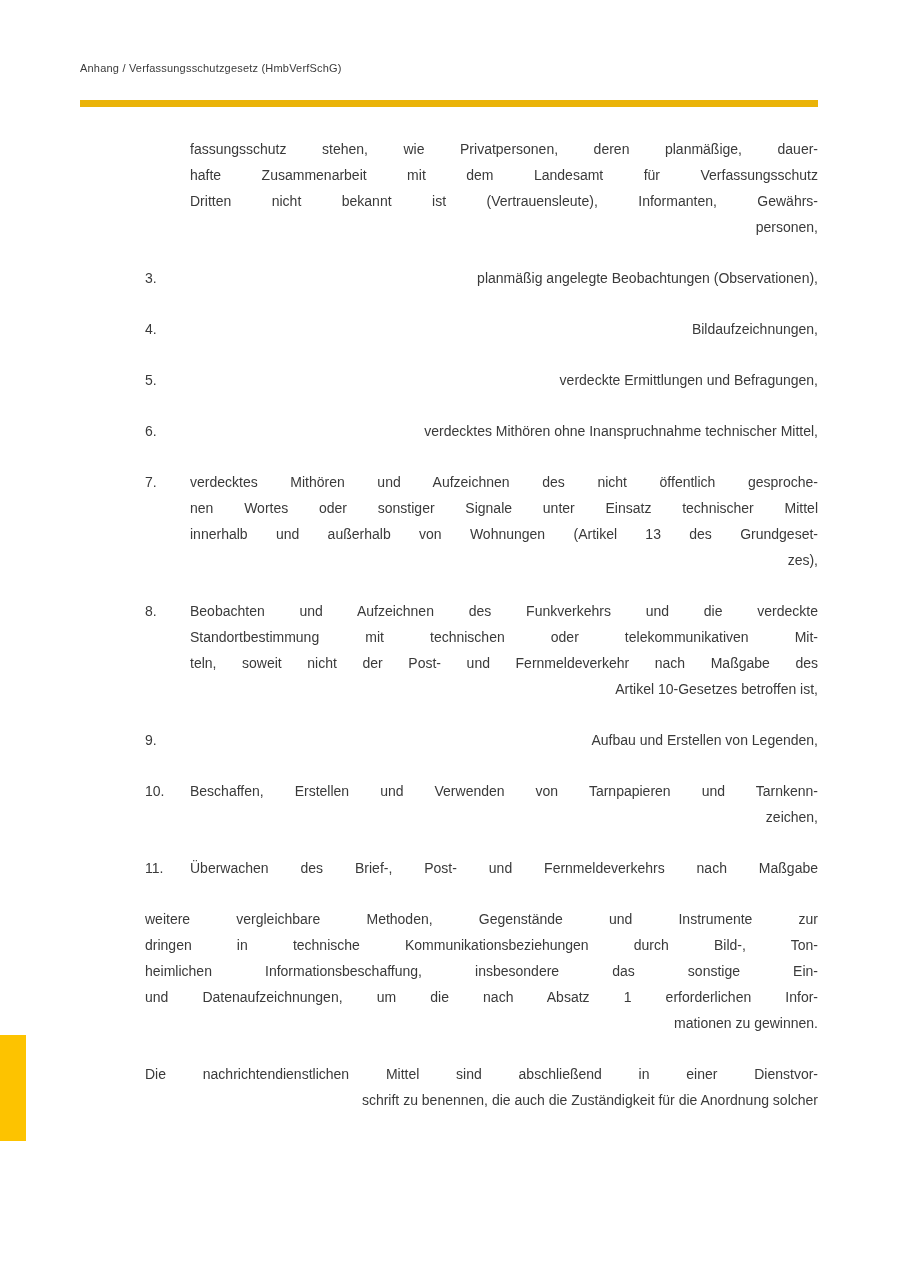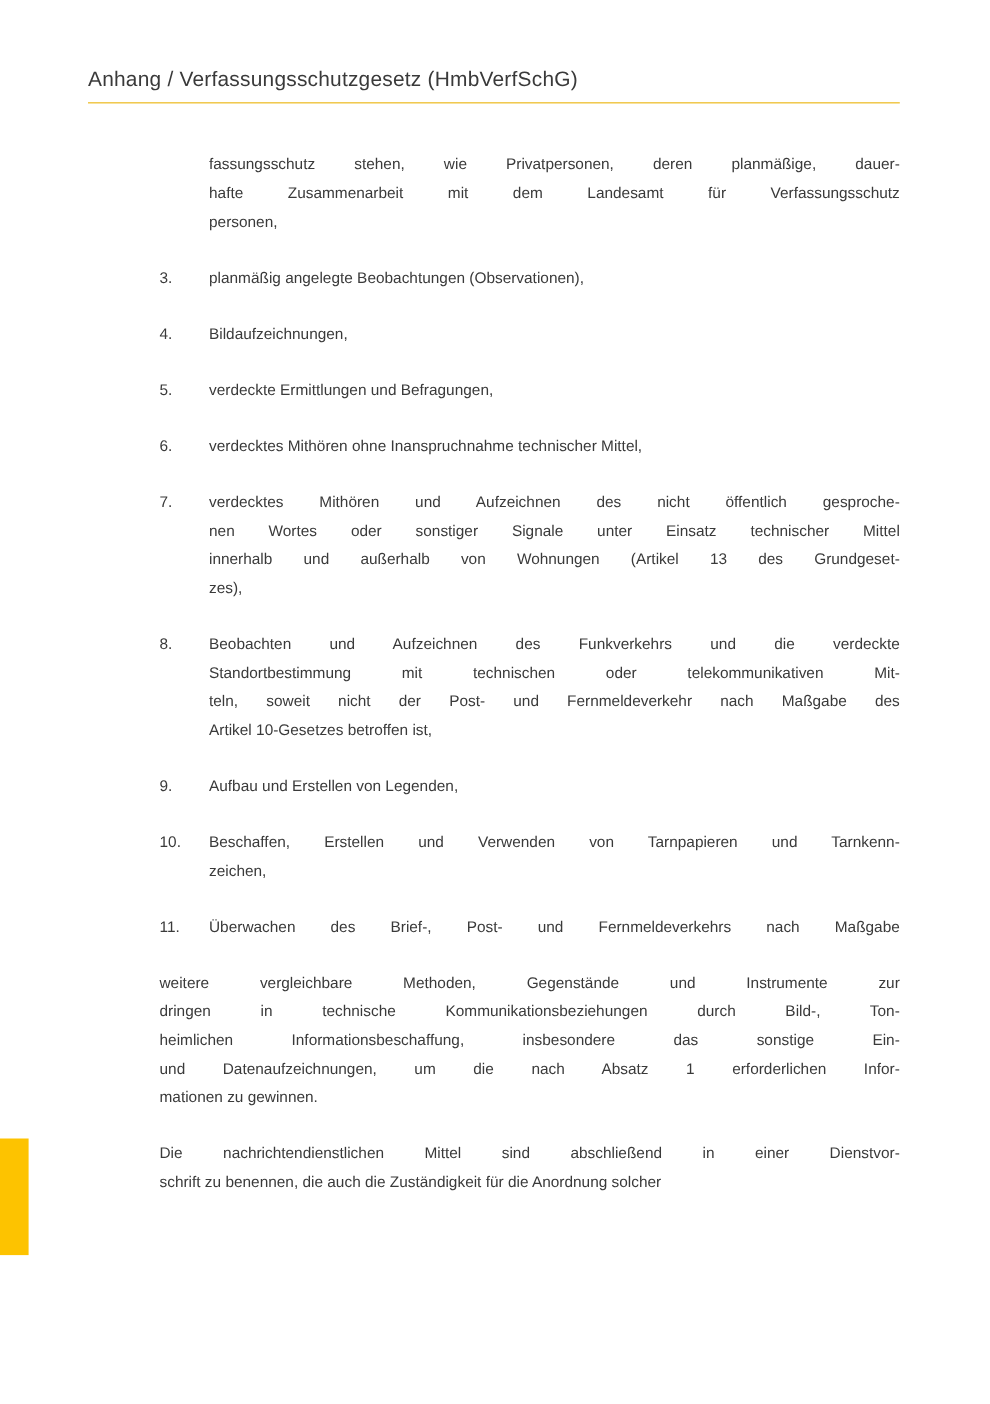--- a/index.html
+++ b/index.html
@@ -13,24 +13,24 @@
     position: relative;
     overflow: hidden;
     font-family: "Liberation Sans", "DejaVu Sans", sans-serif;
     color: #3a3a3a;
   }
   .running-header {
     position: absolute;
     left: 80px;
     top: 62px;
     width: 738px;
-    font-size: 19px;
+    font-size: 11px;
     letter-spacing: 0.2px;
-    padding-bottom: 9px;
-    border-bottom: 1px solid #eab308;
+    padding-bottom: 26px;
+    border-bottom: 7px solid #eab308;
   }
   .page-body {
     position: absolute;
     left: 145px;
     top: 136px;
     width: 673px;
     font-size: 14px;
     line-height: 26px;
   }
   .para {
@@ -45,21 +45,21 @@
   }
   .num {
     width: 45px;
     flex: 0 0 45px;
   }
   .item-body {
     flex: 1 1 auto;
     min-width: 0;
   }
   .line {
-    text-align: left;
+    text-align: right;
   }
   .line.just {
     text-align: justify;
     text-align-last: justify;
   }
   .highlight-marker {
     position: absolute;
     left: 0;
     top: 1035px;
     width: 26px;
@@ -77,20 +77,21 @@
 <body style="color: rgb(58, 58, 58);">
 
 <header class="running-header">
   <span>Anhang / Verfassungsschutzgesetz (HmbVerfSchG)</span>
 </header>
 
 <main class="page-body">
   <div class="para intro">
       <div class="line just">fassungsschutz stehen, wie Privatpersonen, deren planmäßige, dauer-</div>
       <div class="line just">hafte Zusammenarbeit mit dem Landesamt für Verfassungsschutz</div>
+      <div class="line just">Dritten nicht bekannt ist (Vertrauensleute), Informanten, Gewährs-</div>
       <div class="line">personen,</div>
     </div>
   <div>
       <div class="list-item">
         <div class="num">3.</div>
         <div class="item-body">
           <div class="line">planmäßig angelegte Beobachtungen (Observationen),</div>
         </div>
       </div>
       <div class="list-item">

